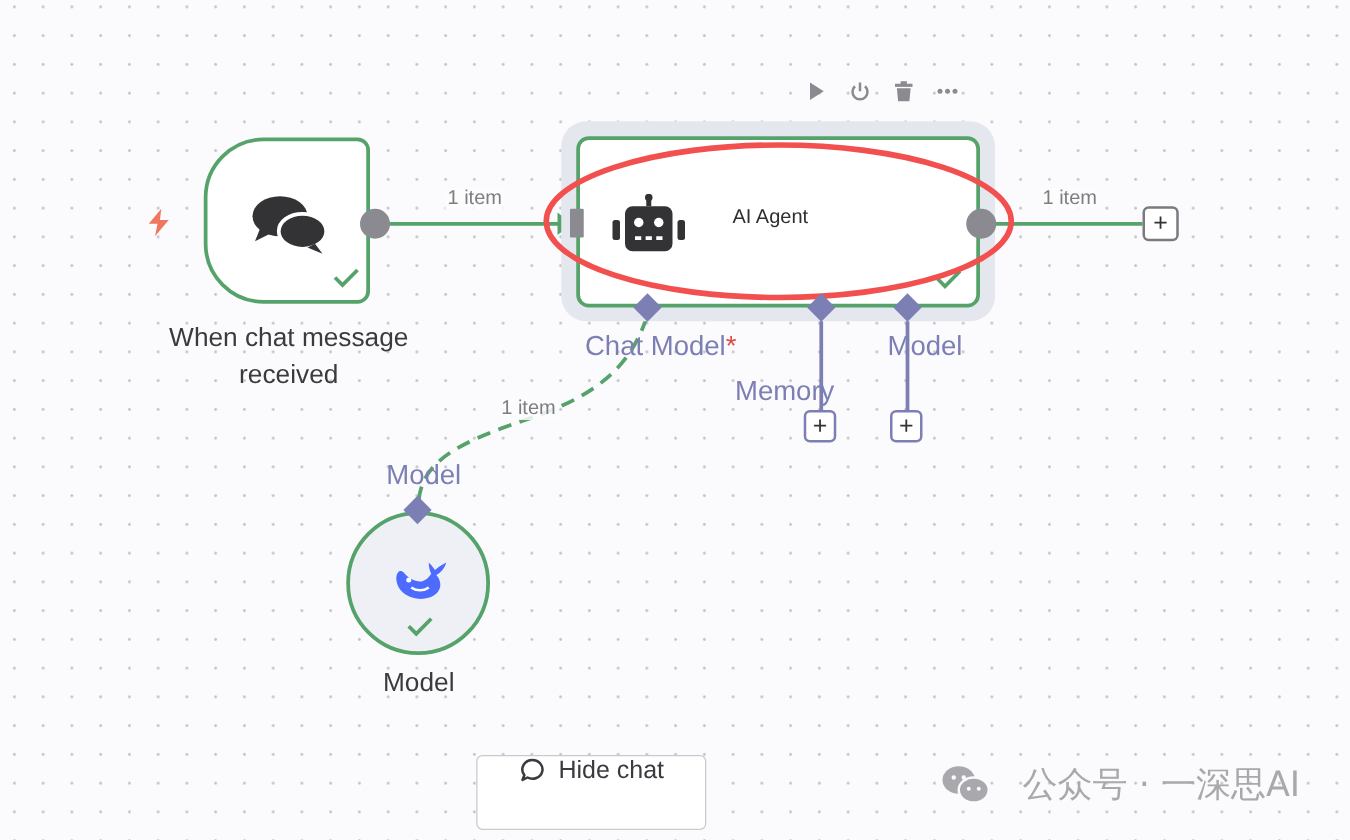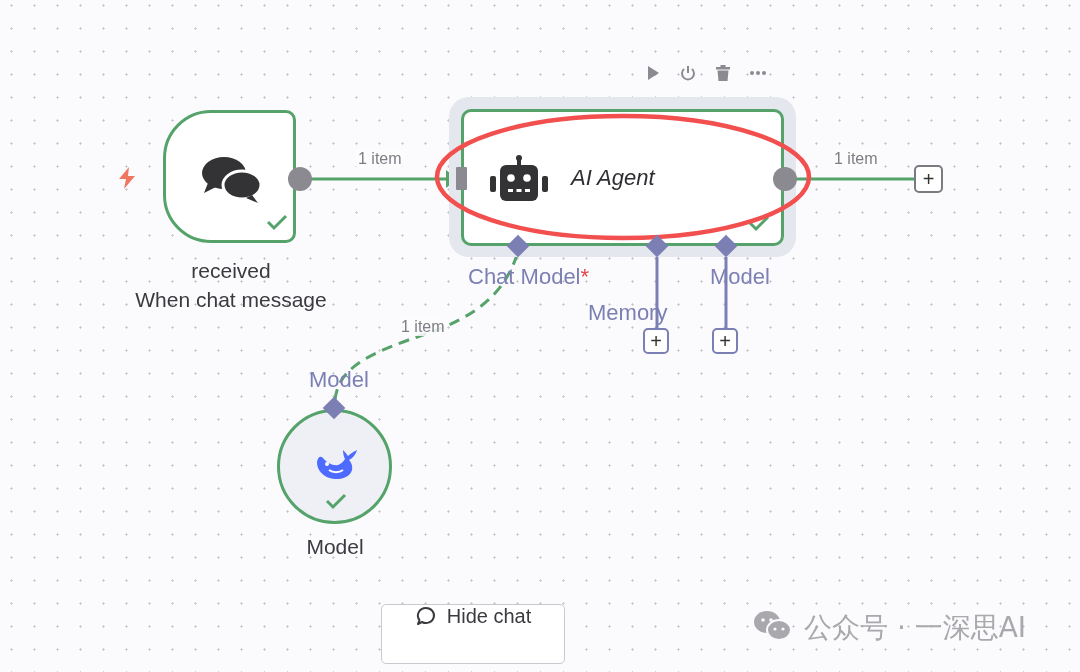--- a/index.html
+++ b/index.html
@@ -26,21 +26,21 @@
 
   
   .agent-halo {
     left: 449px; top: 97px; width: 347px; height: 160px;
     background: #e5e7ee; border-radius: 20px;
   }
   .agent-node {
     left: 461px; top: 109px; width: 323px; height: 137px;
     background: #fff; border: 3px solid #55a36a; border-radius: 10px; box-sizing: border-box;
   }
-  .agent-title { left: 571px; top: 165px; font-size: 22px; color: #2f2f33; font-style: italic; }
+  .agent-title { left: 586px; top: 165px; font-size: 16px; color: #2f2f33; }
 
   .toolbar-btn { width: 22px; height: 22px; display: flex; align-items: center; justify-content: center; cursor: pointer; }
 
   .port-label { font-size: 22px; color: #7c7fb3; }
   .req-star { color: #e04848; }
   .edge-label { font-size: 16px; color: #7d7d84; background: rgba(251,251,253,0.85); padding: 0 2px; }
 
   .plus-btn {
     width: 26px; height: 26px; box-sizing: border-box; border-radius: 5px;
     background: #fff; display: flex; align-items: center; justify-content: center; cursor: pointer;
@@ -55,21 +55,21 @@
     background: #eef0f5; border: 3px solid #55a36a; box-sizing: border-box;
   }
 
   .hide-chat {
     left: 381px; top: 604px; width: 184px; height: 60px; box-sizing: border-box;
     background: #fff; border: 1.5px solid #c9c9cf; border-radius: 5px;
     display: flex; align-items: flex-start; justify-content: center; gap: 10px;
     font-size: 20px; color: #3a3a3f; cursor: pointer;
   }
 
-  .watermark { left: 752px; top: 609px; display: flex; gap: 12px; color: #a9a9ad; font-size: 28px; font-family: "DejaVu Sans", sans-serif; }
+  .watermark { left: 752px; top: 609px; display: flex; align-items: center; gap: 26px; color: #a9a9ad; font-size: 28px; font-family: "DejaVu Sans", sans-serif; }
 </style>
 </head>
 <body>
 
 <svg class="layer" width="1080" height="672">
 
   <line x1="300" y1="179" x2="448" y2="179" stroke="#55a36a" stroke-width="3"></line>
   <polygon points="446,170 458,179 446,188" fill="#55a36a"></polygon>
 
   <line x1="785" y1="179" x2="914" y2="179" stroke="#55a36a" stroke-width="3"></line>
@@ -95,22 +95,22 @@
     </svg>
   </div>
   <div class="abs" style="left:100px; top:100px;">
     <svg width="22" height="18" viewBox="0 0 22 18">
         <path d="M2 9 L8 15 L20 3" fill="none" stroke="#55a36a" stroke-width="3"></path>
       </svg>
   </div>
 </div>
 <div class="abs" style="left:288px; top:167px; width:24px; height:24px; border-radius:50%; background:#8a8a90;"></div>
 <div class="abs node-label" style="left:100px; top:256px; width:262px;">
+  <div>When chat message</div>
   <div>received</div>
-  <div>When chat message</div>
 </div>
 
 <div class="abs edge-label" style="left:356px; top:150px;">1 item</div>
 
 <div class="abs" style="left:642px; top:62px; display:flex; gap:13px;">
   <div class="toolbar-btn">
     <svg width="16" height="18" viewBox="0 0 16 18">
         <path d="M3 2 L14 9 L3 16 Z" fill="#8a8a90"></path>
       </svg>
   </div>

